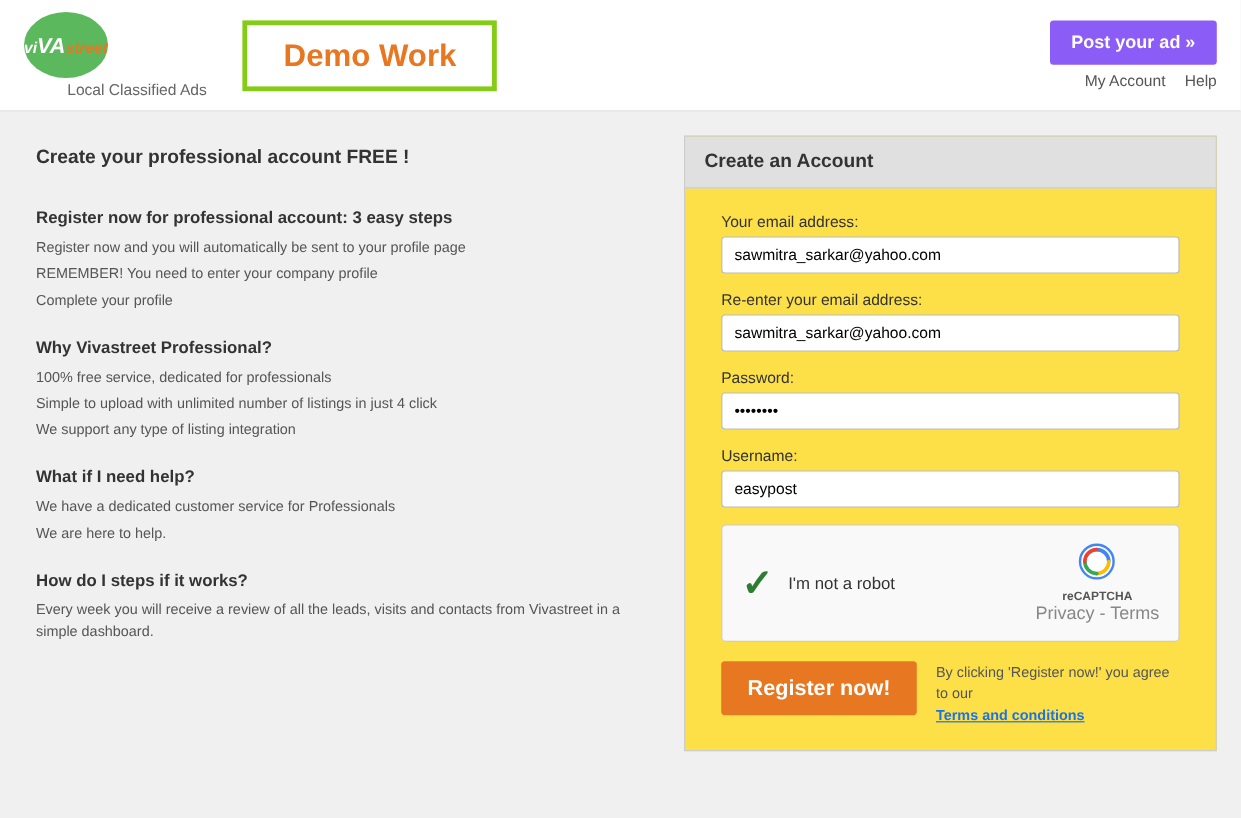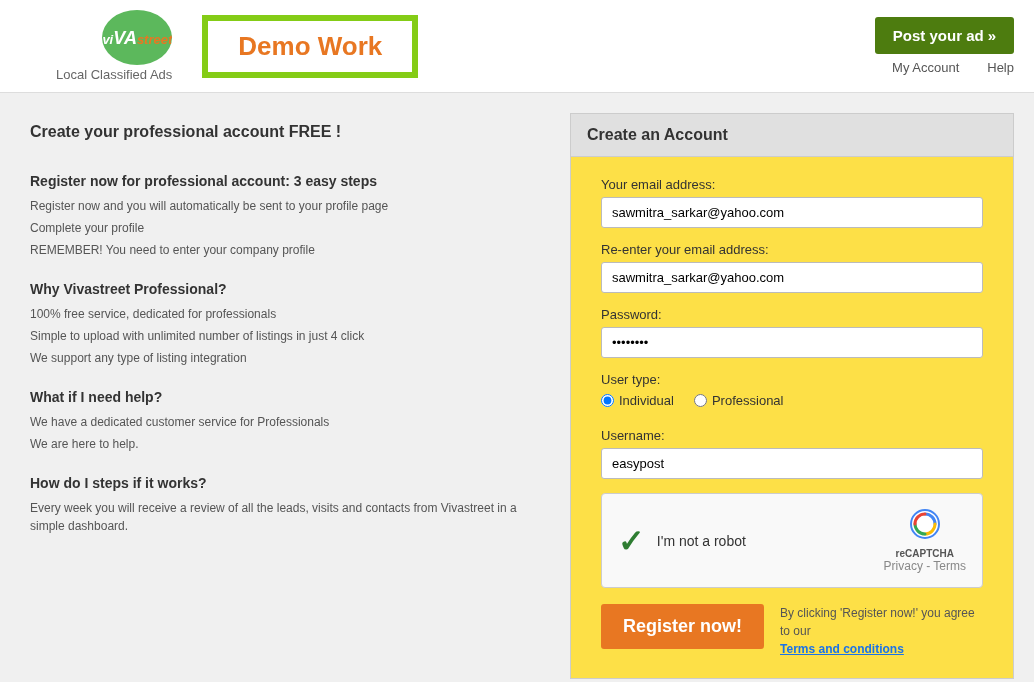--- a/index.html
+++ b/index.html
@@ -41,48 +41,48 @@
       font-style: italic;
       line-height: 1;
     }
     .logo-tagline {
       font-size: 13px;
       color: #666;
       margin-top: 2px;
       text-align: center;
       padding-left: 36px;
     }
-    .logo-wrapper { display: flex; flex-direction: column; align-items: flex-end; }
+    .logo-wrapper { display: flex; flex-direction: column; align-items: flex-start; }
     .demo-work-box {
-      border: 6px solid #84cc16;
+      border: 4px solid #84cc16;
       padding: 10px 30px;
       font-size: 26px;
       color: #e87722;
       font-weight: bold;
     }
     .header-right {
       display: flex;
       flex-direction: column;
       align-items: flex-end;
       gap: 6px;
     }
     .post-ad-btn {
-      background: #4d7c0f;
+      background: #8b5cf6;
       color: white;
       border: none;
       padding: 10px 18px;
       font-size: 15px;
       font-weight: bold;
       cursor: pointer;
       border-radius: 3px;
     }
     .post-ad-btn::after { content: '»'; margin-left: 4px; }
     .nav-links {
       display: flex;
-      gap: 28px;
+      gap: 16px;
       font-size: 13px;
     }
     .nav-links a {
       color: #555;
       text-decoration: none;
     }
     
     .main {
       display: flex;
       padding: 20px;
@@ -200,21 +200,21 @@
       align-items: center;
       font-size: 10px;
       color: #666;
     }
     .recaptcha-logo {
       font-size: 22px;
       color: #4285F4;
       margin-bottom: 2px;
     }
     .captcha-brand { font-size: 10px; font-weight: bold; color: #555; }
-    .captcha-links { font-size: 12px; color: #888; }
+    .captcha-links { font-size: 15px; color: #888; }
     
     .register-row {
       display: flex;
       align-items: flex-start;
       gap: 16px;
     }
     .register-btn {
       background: #e87722;
       color: white;
       border: none;
@@ -263,22 +263,22 @@
 </div>
 
 <div class="main">
 
   <div class="left-panel">
     <h1>Create your professional account FREE !</h1>
 
     <div class="section">
       <h2>Register now for professional account: 3 easy steps</h2>
       <p>Register now and you will automatically be sent to your profile page</p>
+      <p>REMEMBER! You need to enter your company profile</p>
       <p>Complete your profile</p>
-      <p>REMEMBER! You need to enter your company profile</p>
     </div>
 
     <div class="section">
       <h2>Why Vivastreet Professional?</h2>
       <p>100% free service, dedicated for professionals</p>
       <p>Simple to upload with unlimited number of listings in just 4 click</p>
       <p>We support any type of listing integration</p>
     </div>
 
     <div class="section">
@@ -305,33 +305,20 @@
       <div class="form-group">
         <label>Re-enter your email address:</label>
         <input type="email" value="sawmitra_sarkar@yahoo.com" style="">
       </div>
 
       <div class="form-group">
         <label>Password:</label>
         <input type="password" value="••••••••" style="">
       </div>
 
-      <div class="user-type-group">
-        <label>User type:</label>
-        <div class="radio-options">
-          <label>
-            <input type="radio" name="usertype" checked="" style="">
-            <span>Individual</span>
-          </label>
-          <label>
-            <input type="radio" name="usertype" style="">
-            <span>Professional</span>
-          </label>
-        </div>
-      </div>
 
       <div class="form-group">
         <label>Username:</label>
         <input type="text" value="easypost" style="">
       </div>
 
       <div class="captcha-box">
         <div class="captcha-left">
           <span class="checkmark-icon">✓</span>
           <span class="captcha-label">I'm not a robot</span>

